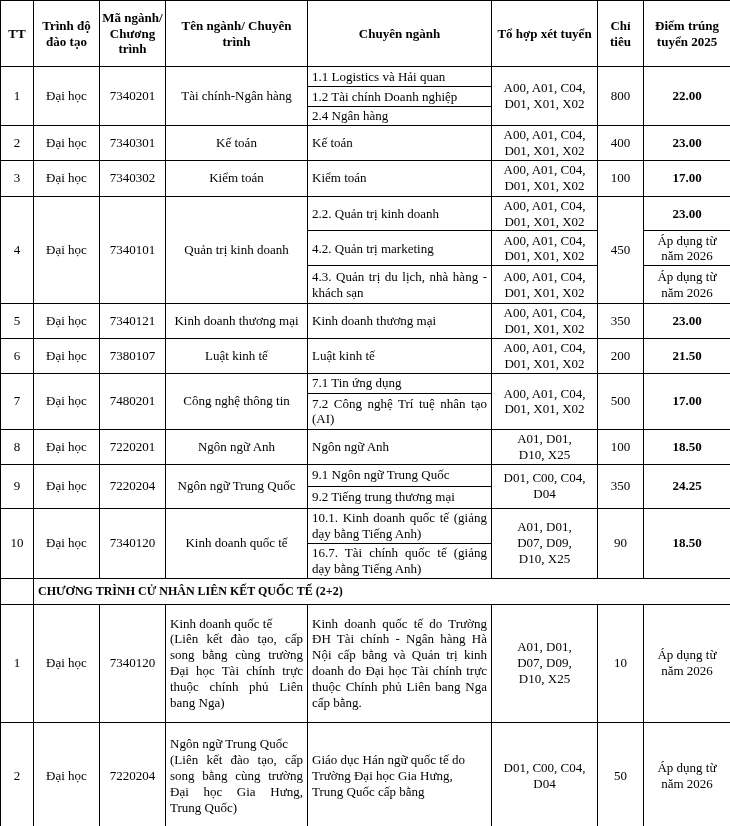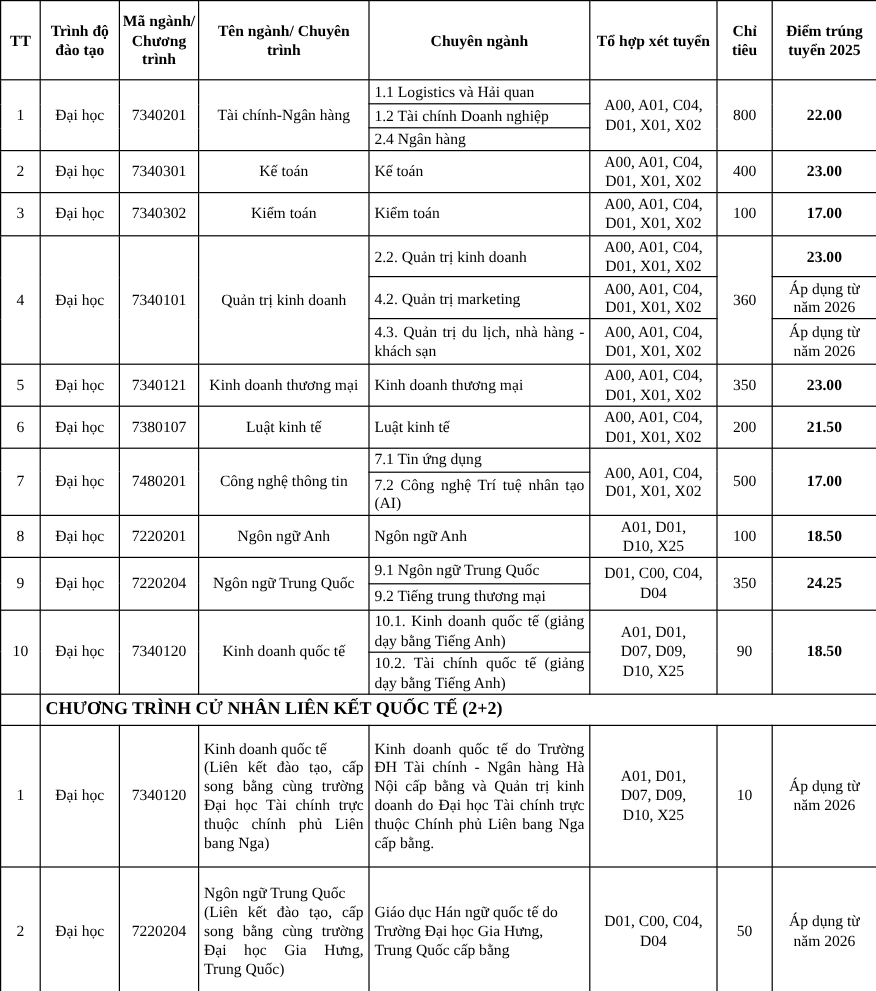--- a/index.html
+++ b/index.html
@@ -21,21 +21,21 @@
     line-height: 1.22;
     vertical-align: middle;
     text-align: center;
     overflow: hidden;
   }
   th { font-weight: bold; padding: 2px 2px; }
   .maj { text-align: justify; text-align-last: auto; padding-left: 4px; padding-right: 4px; }
   .lt  { text-align: left; padding-left: 4px; padding-right: 4px; }
   .pre { white-space: pre-line; }
   .b   { font-weight: bold; margin-top: 40px; }
-  .sec { text-align: left; font-weight: bold; font-size: 15px; padding-left: 4px; }
+  .sec { text-align: left; font-weight: bold; font-size: 12px; padding-left: 4px; }
 </style>
 </head>
 <body>
 
 <table>
   <colgroup>
     <col style="width:33px">
       <col style="width:66px">
       <col style="width:66px">
       <col style="width:142px">
@@ -100,21 +100,21 @@
   </tr>
 
   <tr style="height:33px">
     <td rowspan="3">4</td>
     <td rowspan="3">Đại học</td>
     <td rowspan="3">7340101</td>
     <td rowspan="3">Quản trị kinh doanh</td>
     <td class="maj">2.2. Quản trị kinh doanh</td>
     <td class="pre">A00, A01, C04,
 D01, X01, X02</td>
-    <td rowspan="3">360</td>
+    <td rowspan="3">450</td>
     <td class="b">23.00</td>
   </tr>
   <tr style="height:35px">
     <td class="maj">4.2. Quản trị marketing</td>
     <td class="pre">A00, A01, C04,
 D01, X01, X02</td>
     <td>Áp dụng từ năm 2026</td>
   </tr>
   <tr style="height:38px">
     <td class="maj">4.3. Quản trị du lịch, nhà hàng - khách sạn</td>
@@ -195,21 +195,21 @@
     <td rowspan="2">7340120</td>
     <td rowspan="2">Kinh doanh quốc tế</td>
     <td class="maj">10.1. Kinh doanh quốc tế (giảng dạy bằng Tiếng Anh)</td>
     <td rowspan="2" class="pre">A01, D01,
 D07, D09,
 D10, X25</td>
     <td rowspan="2">90</td>
     <td rowspan="2" class="b">18.50</td>
   </tr>
   <tr style="height:35px">
-    <td class="maj">10.2. Tài chính quốc tế (giảng dạy bằng Tiếng Anh)</td>
+    <td class="maj">16.7. Tài chính quốc tế (giảng dạy bằng Tiếng Anh)</td>
   </tr>
 
   <tr style="height:26px">
     <td></td>
     <td colspan="7" class="sec">CHƯƠNG TRÌNH CỬ NHÂN LIÊN KẾT QUỐC TẾ (2+2)</td>
   </tr>
 
   <tr style="height:118px">
     <td>1</td>
     <td>Đại học</td>

